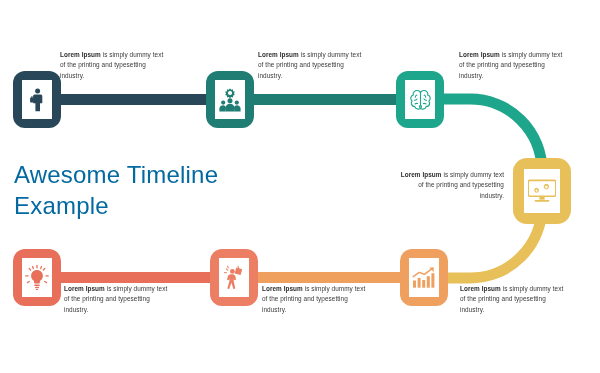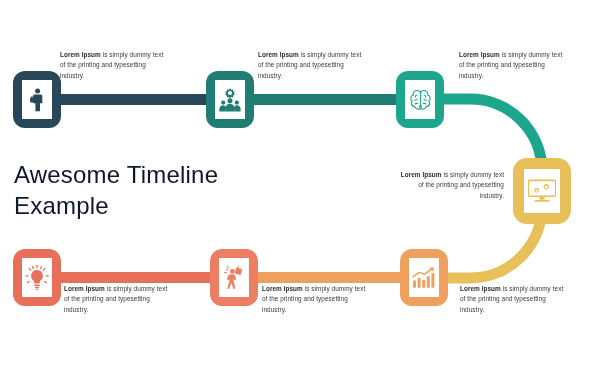--- a/index.html
+++ b/index.html
@@ -39,21 +39,21 @@
   .blurb b{font-weight:bold;color:#2b2b2b;}
   .blurb.right{text-align:right;}
 
   #title{
     position:absolute;z-index:4;
     left:14px;top:160px;
     width:260px;
     font-size:24px;
     line-height:1.28;
     font-weight:400;
-    color:#0f172a;
+    color:#0369a1;
     letter-spacing:0.2px;
   }
 </style>
 </head>
 <body>
 
 <div id="stage">
 
   <svg id="links" viewBox="0 0 600 373">
 

